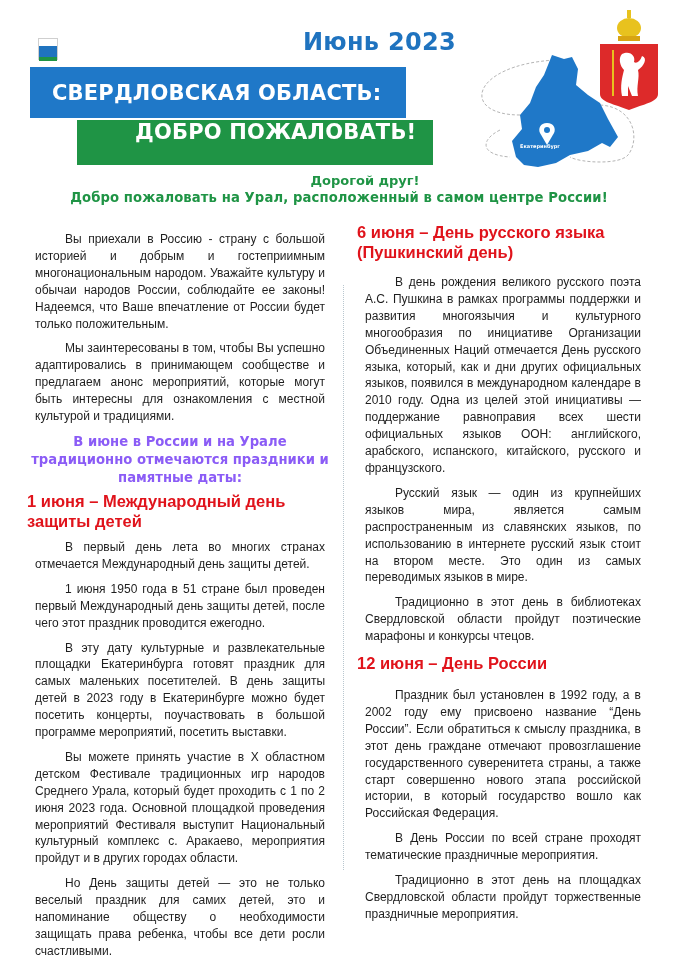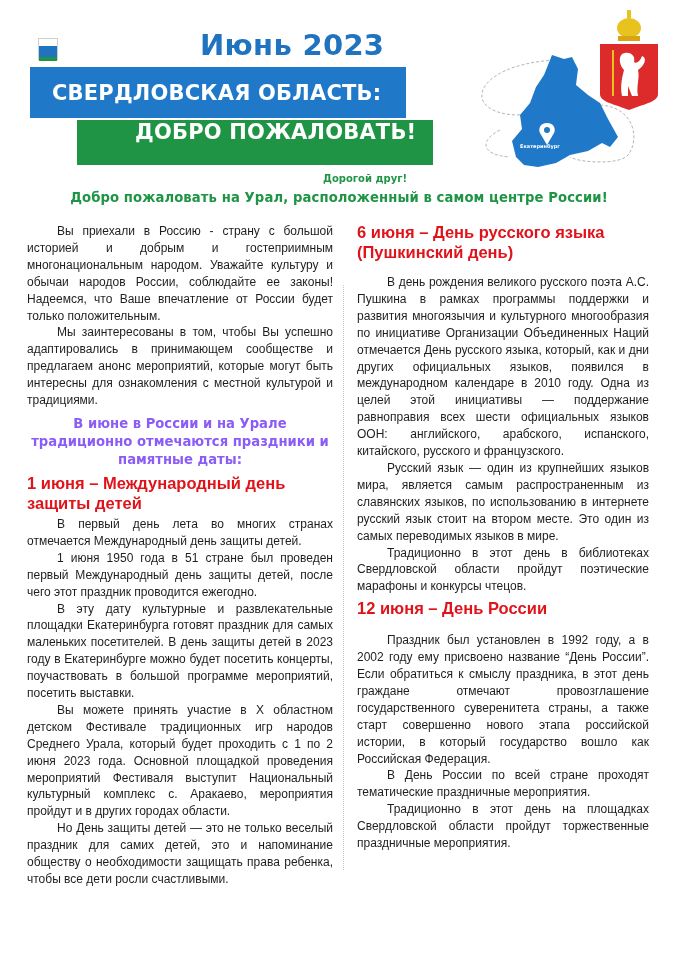--- a/index.html
+++ b/index.html
@@ -1,49 +1,49 @@
 <!DOCTYPE html>
 <html><head>
 <meta charset="utf-8">
 <style>
   html, body { margin: 0; padding: 0; background: #ffffff; }
   body { width: 682px; height: 964px; position: relative; overflow: hidden;
          font-family: "DejaVu Sans", "Liberation Sans", sans-serif; color: #1e1e1e; }
   .abs { position: absolute; }
 
   
-  .month { left: 200px; top: 28px; width: 256px; text-align: left;
+  .month { left: 200px; top: 28px; width: 256px; text-align: right;
            font-family: "DejaVu Sans", sans-serif; font-weight: bold;
-           font-size: 29px; color: #1f73bf; letter-spacing: 0.3px; }
+           font-size: 24px; color: #1f73bf; letter-spacing: 0.3px; }
   .flag { left: 38px; top: 38px; width: 20px; height: 22px; border: 1px solid #cfcfcf; box-sizing: border-box; }
   .flag .w { height: 7px; background: #ffffff; }
   .flag .b { height: 11px; background: #1f73bf; }
   .flag .g { height: 4px; background: #1f9445; }
 
   .banner-blue { left: 30px; top: 67px; width: 376px; height: 51px; background: #1f78c8;
                  display: flex; align-items: center; }
   .banner-blue span { margin-left: 22px; color: #ffffff; font-weight: bold; font-size: 21px;
                       font-family: "DejaVu Sans", sans-serif; letter-spacing: 0.2px; }
   .banner-green { left: 77px; top: 120px; width: 356px; height: 45px; background: #1f9445;
                   display: flex; align-items: flex-start; }
   .banner-green span { margin-left: 58px; color: #ffffff; font-weight: bold; font-size: 21px;
                        font-family: "DejaVu Sans", sans-serif; letter-spacing: 0.2px; }
 
   .map { left: 460px; top: 45px; width: 180px; height: 125px; }
   .coat { left: 596px; top: 6px; width: 66px; height: 104px; }
   .map-label { left: 510px; top: 143px; width: 60px; text-align: center; font-size: 5px; color: #ffffff; font-weight: bold; }
 
   .greet1 { left: 0; top: 173px; width: 682px; text-align: center; padding-left: 48px; box-sizing: border-box;
-            font-weight: bold; font-size: 10px; color: #1f9445; }
+            font-weight: bold; font-size: 13px; color: #1f9445; }
   .greet2 { left: 0; top: 190px; width: 662px; text-align: center; padding-left: 16px; box-sizing: border-box;
             font-weight: bold; font-size: 13.2px; color: #1f9445; letter-spacing: 0.1px; }
 
   
   .col { font-family: "Liberation Sans", sans-serif; font-size: 12px; line-height: 16.9px; color: #1e1e1e; }
-  .col p { margin: 0; text-align: justify; text-indent: 30px; }
+  .col p { margin: 8px; text-align: justify; text-indent: 30px; }
   .left-col { left: 27px; top: 223px; width: 306px; }
   .right-col { left: 357px; top: 222px; width: 292px; }
 
   .blue-heading { text-align: center; font-family: "DejaVu Sans", sans-serif; font-weight: bold;
                   color: #8b5cf6; font-size: 13.2px; line-height: 18px; margin: 6px 0 4px 0; }
   .red-heading { text-align: left; font-family: "Liberation Sans", sans-serif; font-weight: bold;
                  color: #e0131b; font-size: 16.5px; line-height: 20px; margin: 2px 0 3px 0; }
   .red-heading.r1 { margin: 0 0 12px 0; }
   .red-heading.r2 { margin: 3px 0 14px 0; }
 

